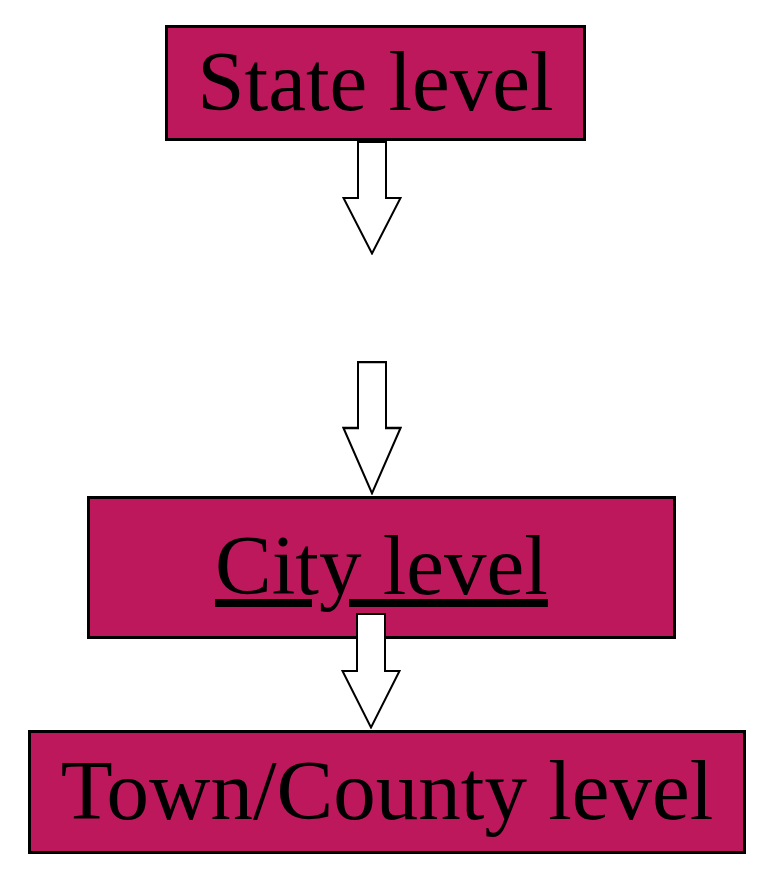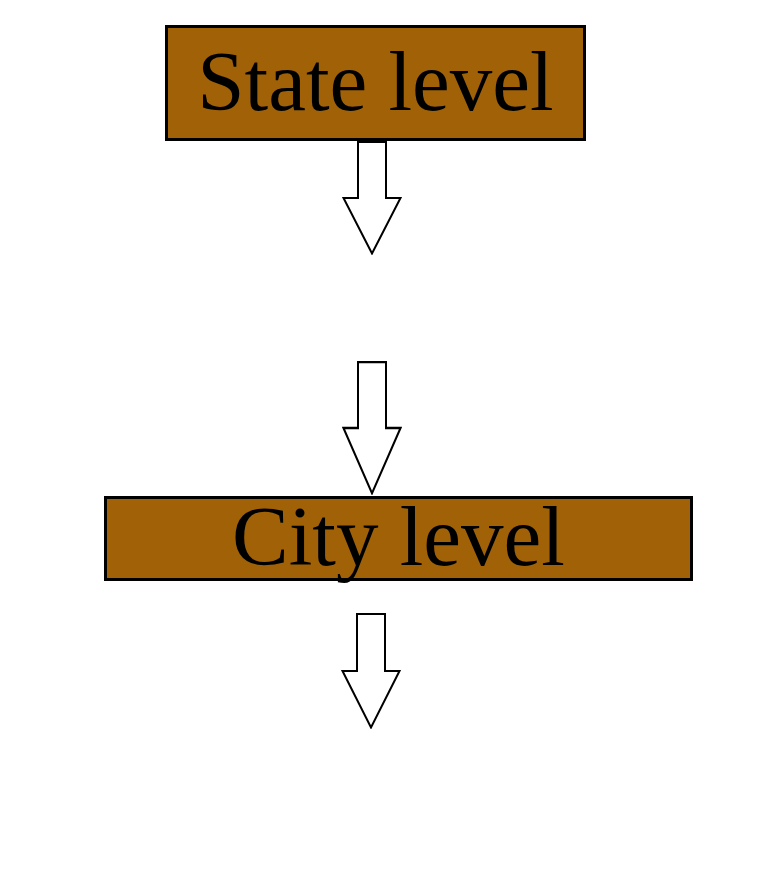--- a/index.html
+++ b/index.html
@@ -10,37 +10,37 @@
   .canvas {
     position: relative;
     width: 778px;
     height: 888px;
     background: #ffffff;
     font-family: "Liberation Serif", "DejaVu Serif", serif;
     overflow: hidden;
   }
   .node {
     position: absolute;
-    background: #a16207;
+    background: #be185d;
     border: 3px solid #000000;
     display: flex;
     align-items: center;
     justify-content: center;
     box-sizing: border-box;
   }
   .node-label {
     color: #000000;
     font-size: 85px;
     line-height: 1;
     white-space: nowrap;
     transform: translateY(-2px);
   }
   .node-state    { left: 165px; top: 25px;  width: 421px; height: 116px; }
   .node-province { left: 126px; top: 254px; width: 503px; height: 107px; }
-  .node-city     { left: 104px;  top: 496px; width: 589px; height: 85px; }
+  .node-city     { left: 87px;  top: 496px; width: 589px; height: 143px; text-decoration: underline; }
   .node-town     { left: 28px;  top: 730px; width: 718px; height: 124px; }
   .arrow {
     position: absolute;
     display: block;
   }
   .arrow-1 { left: 342px; top: 141px; width: 60px; height: 114px; }
   .arrow-2 { left: 342px; top: 361px; width: 60px; height: 134px; }
   .arrow-3 { left: 341px; top: 613px; width: 60px; height: 116px; }
 </style>
 </head>
@@ -62,14 +62,17 @@
   </svg>
 
   <div class="node node-city">
     <span class="node-label">City level</span>
   </div>
 
   <svg class="arrow arrow-3" viewBox="0 0 60 114" preserveAspectRatio="none" aria-hidden="true">
     <polygon points="16,1 44,1 44,57 58.5,57 30,112.5 1.5,57 16,57" fill="#ffffff" stroke="#000000" stroke-width="2" stroke-linejoin="miter"></polygon>
   </svg>
 
+  <div class="node node-town">
+    <span class="node-label">Town/County level</span>
+  </div>
 
 </div>
 
 </body></html>

